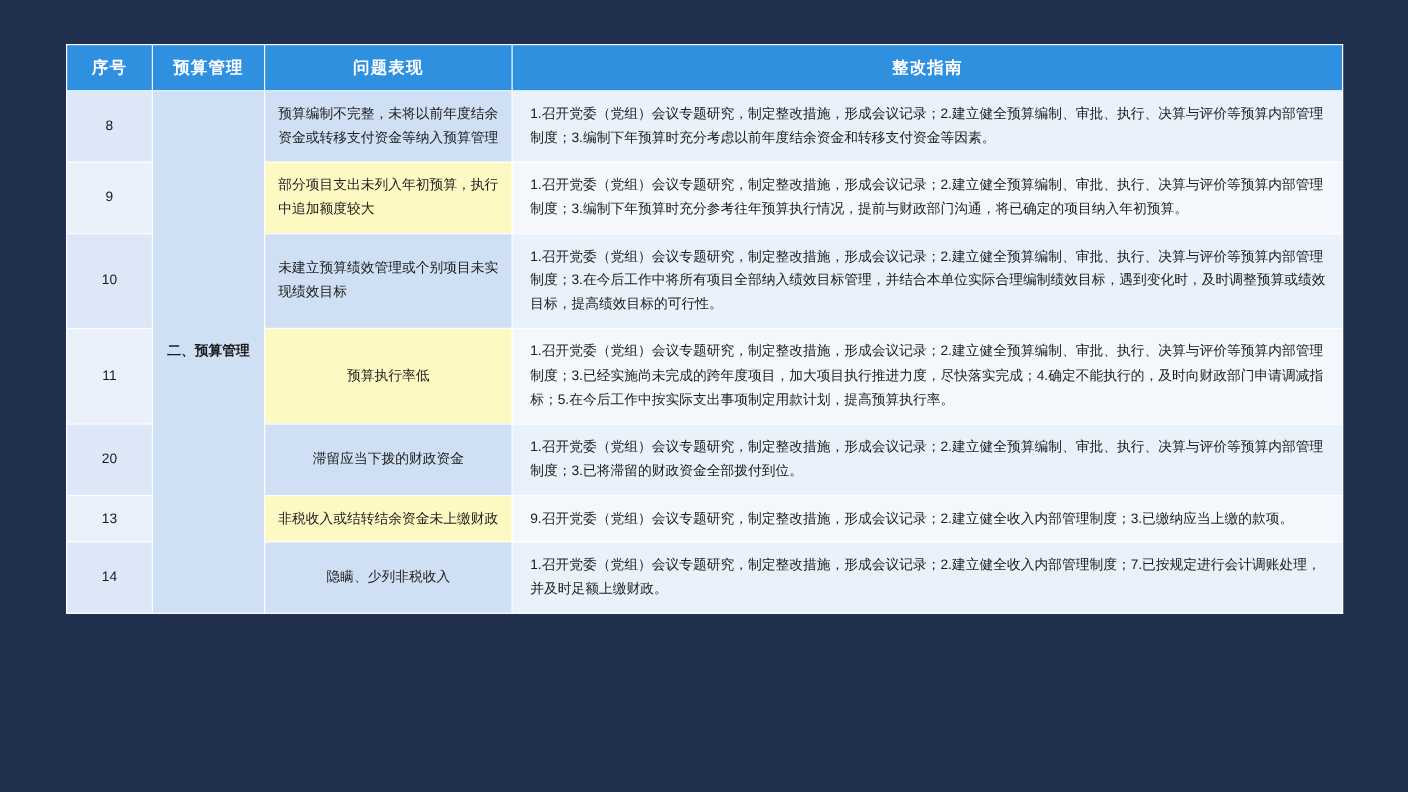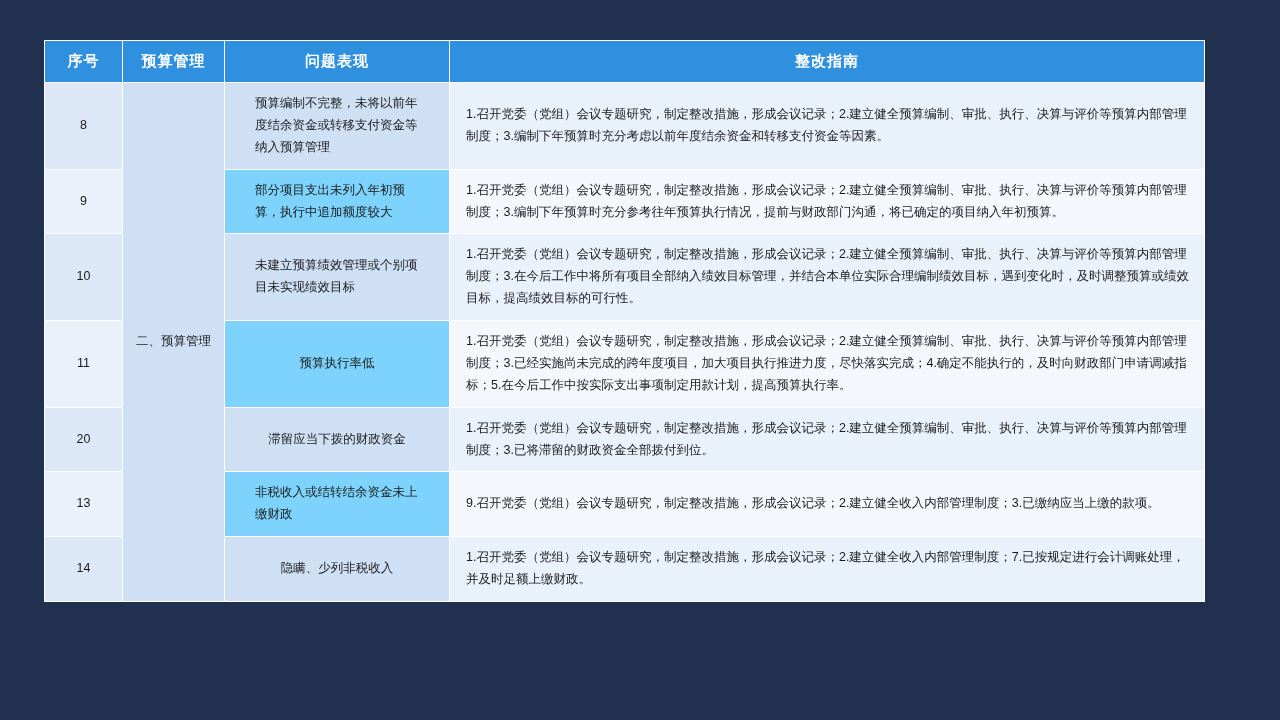--- a/index.html
+++ b/index.html
@@ -12,21 +12,21 @@
   }
   #slide {
     position: relative;
     width: 1280px;
     height: 720px;
     background: #22304f;
     overflow: hidden;
   }
   #table-wrap {
     position: absolute;
-    left: 44px;
+    left: 60px;
     top: 40px;
     width: 928px;
   }
   table.audit-table {
     border-collapse: collapse;
     width: 1160px;
     table-layout: fixed;
     background: #ffffff;
   }
   table.audit-table col.c-seq { width: 78px; }
@@ -51,42 +51,42 @@
     line-height: 1.75;
     vertical-align: middle;
   }
   td.seq-cell {
     text-align: center;
     font-size: 13px;
     color: #222;
   }
   td.cat-cell {
     text-align: center;
-    font-weight: normal;
+    font-weight: bold;
     font-size: 13.5px;
     color: #111;
     line-height: 1.8;
   }
   td.issue-cell {
-    padding: 10px 30px;
+    padding: 10px 12px;
     text-align: left;
   }
   td.issue-cell.center {
     text-align: center;
   }
   td.guide-cell {
     padding: 10px 14px 10px 16px;
     text-align: left;
   }
   
   tr.row-a td.seq-cell { background: #dce7f7; }
   tr.row-a td.issue-cell { background: #cfe0f5; }
   tr.row-a td.guide-cell { background: #e9f1fb; }
   tr.row-b td.seq-cell { background: #eaf1fb; }
-  tr.row-b td.issue-cell { background: #7dd3fc; }
+  tr.row-b td.issue-cell { background: #fef9c3; }
   tr.row-b td.guide-cell { background: #f4f8fd; }
   td.cat-cell { background: #cfe0f5; }
 </style>
 </head>
 <body>
 
 <div id="slide">
   <div id="table-wrap">
     <table class="audit-table">
       <colgroup>

